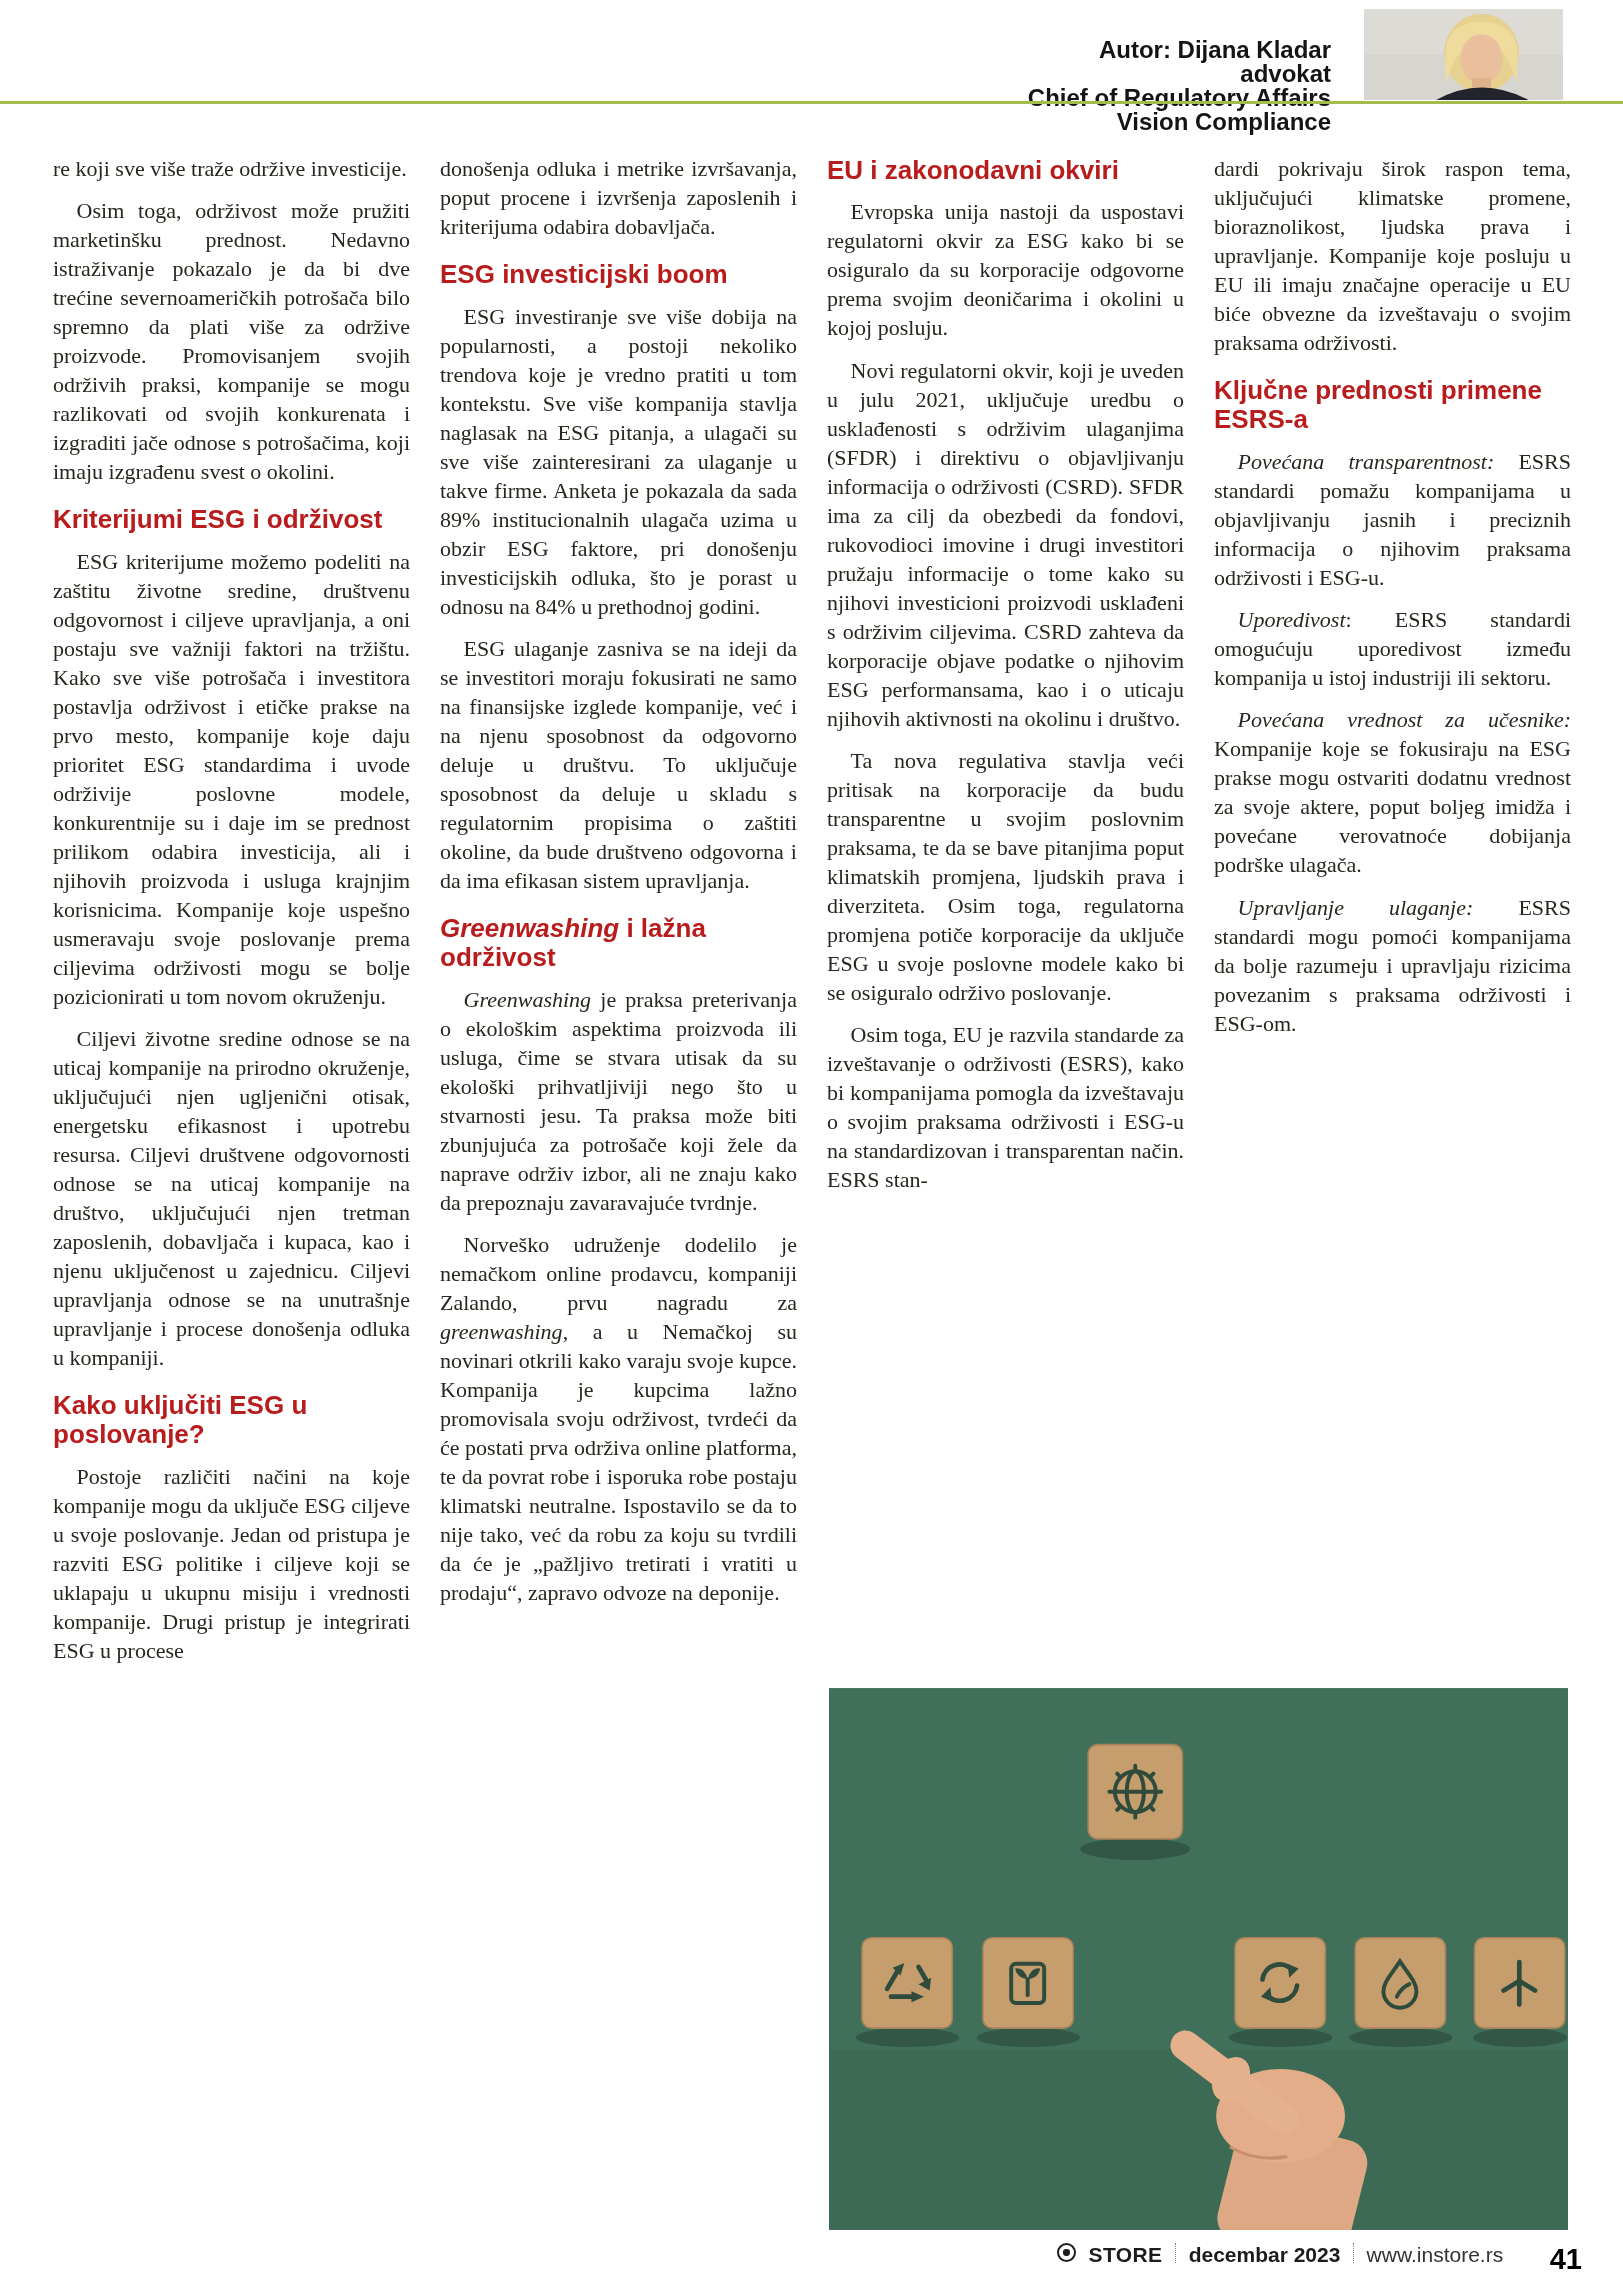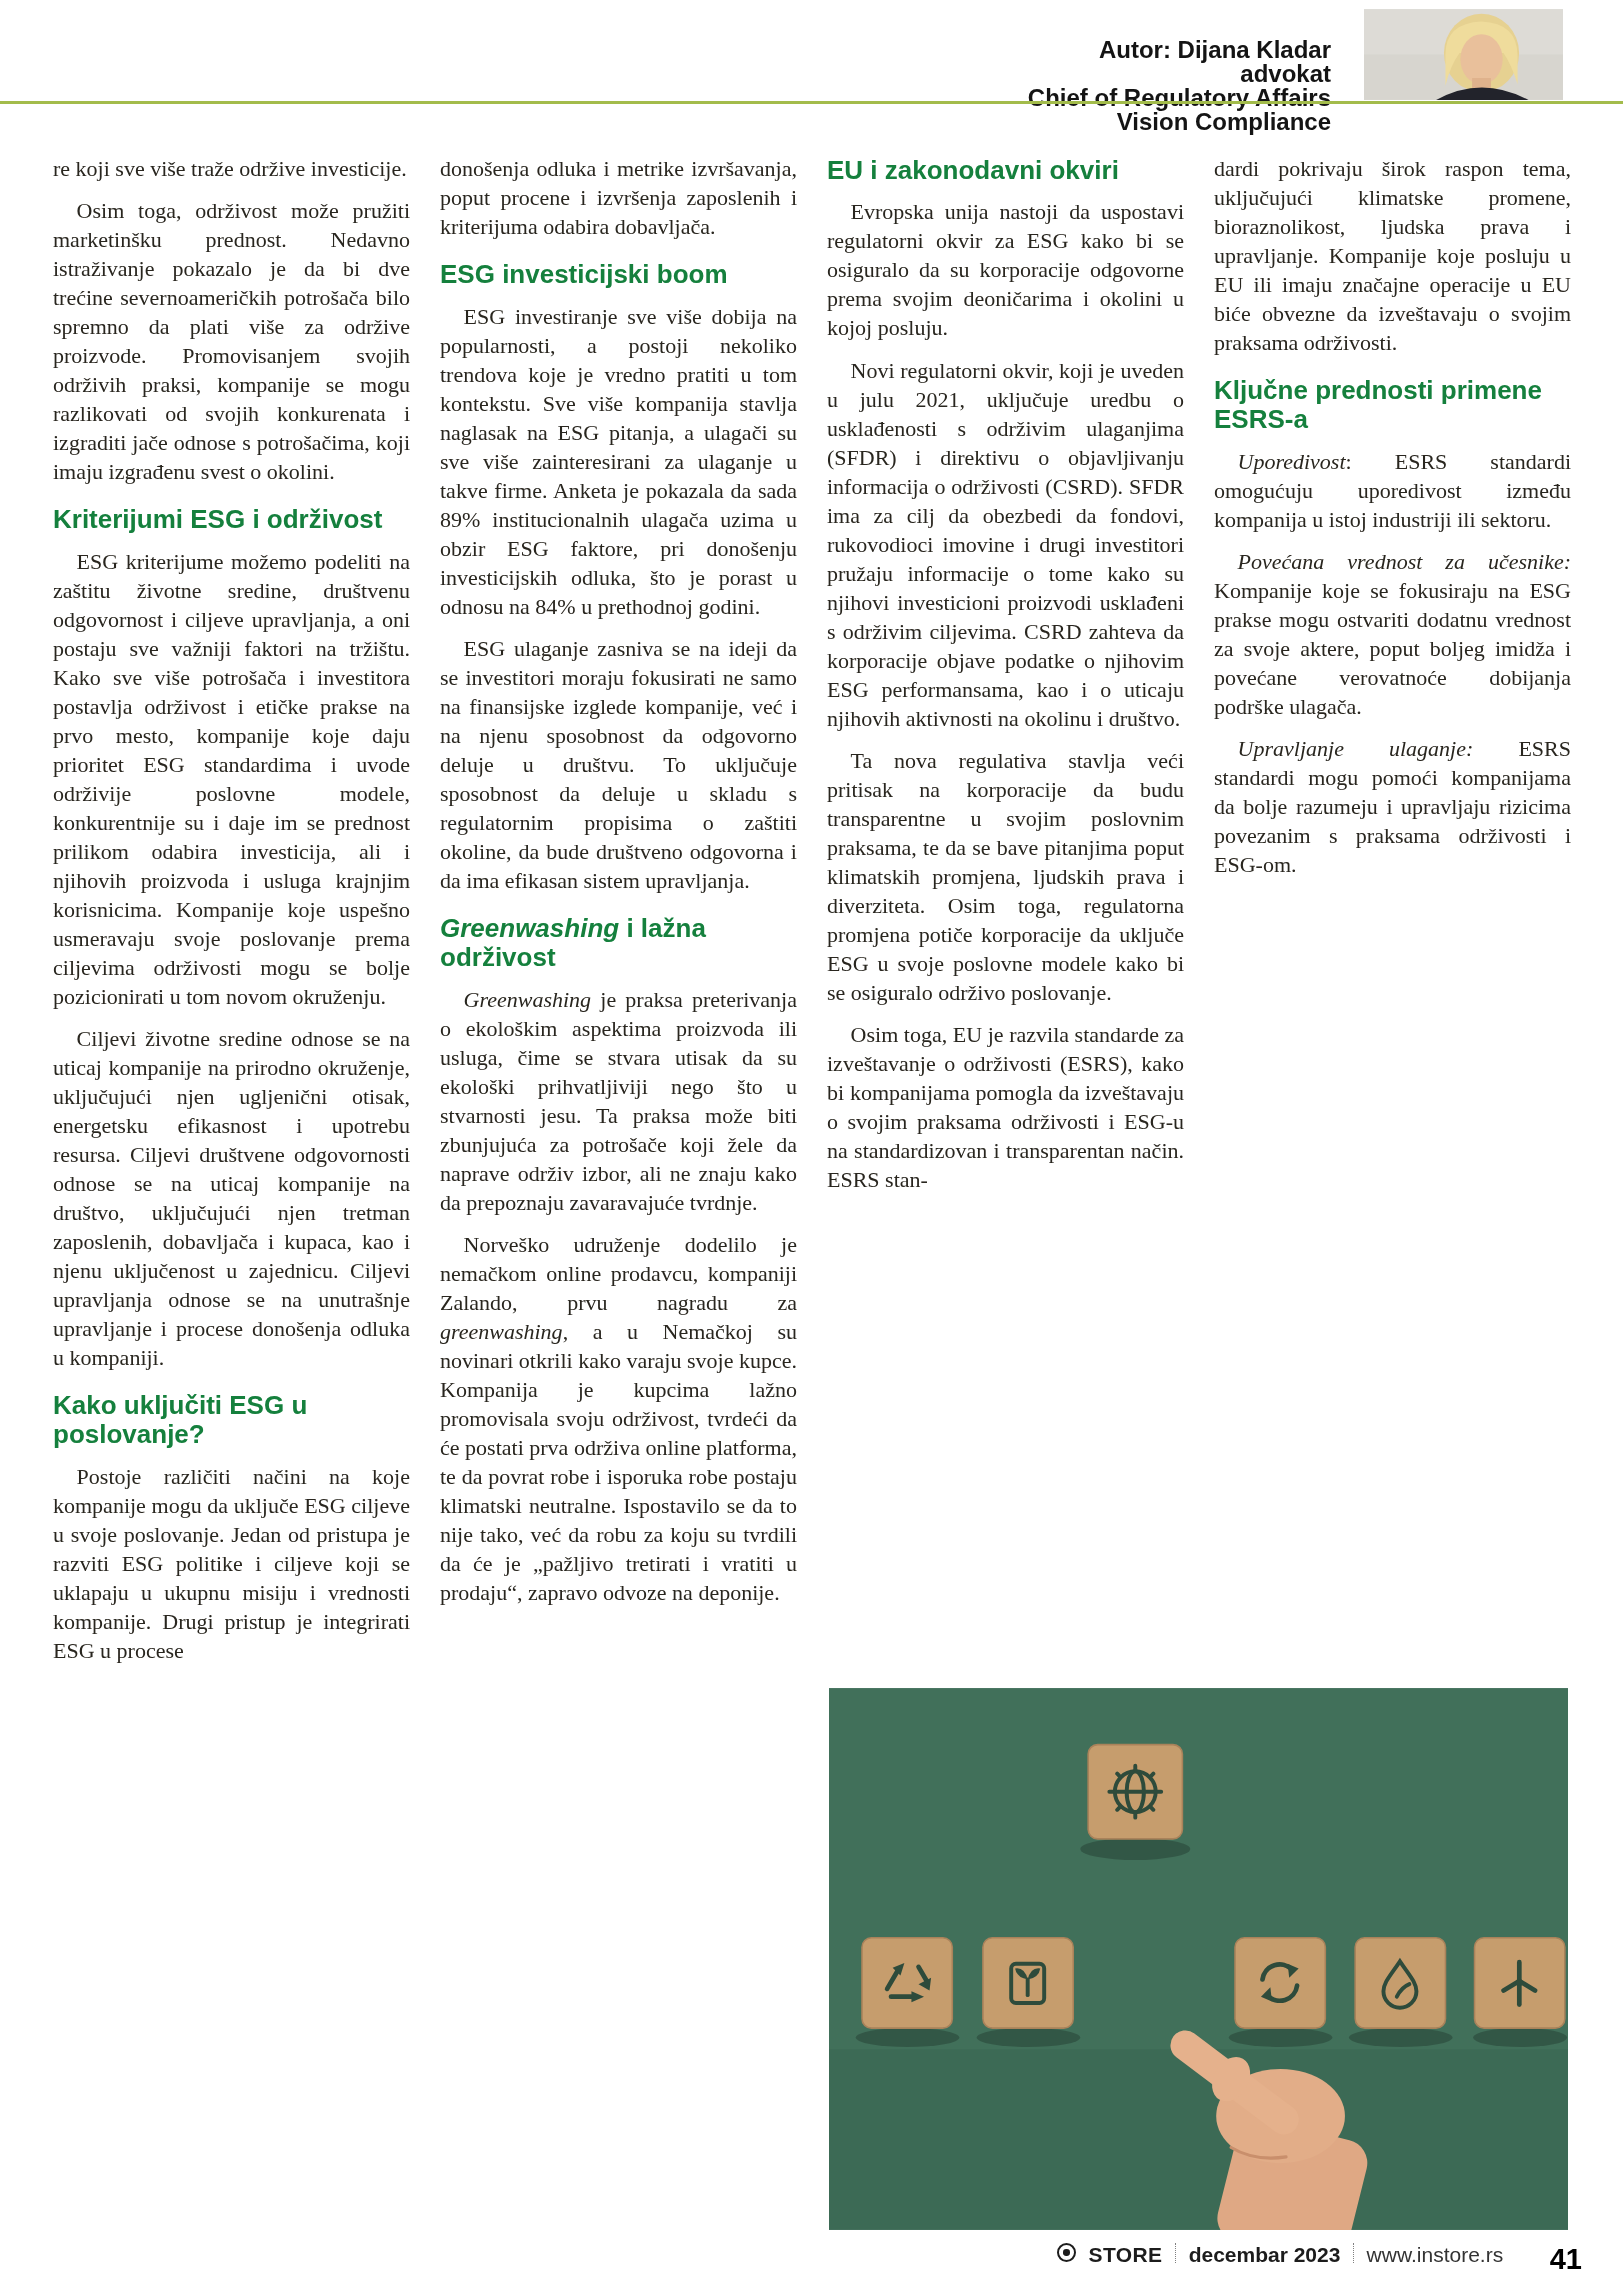--- a/index.html
+++ b/index.html
@@ -21,21 +21,21 @@
   
   .columns{position:absolute;left:53px;top:154px;width:1516px;display:flex;gap:30px;}
   .col{width:357px;flex:0 0 357px;}
   .para{
     font-size:22px;line-height:29px;text-align:justify;margin:0 0 13.4px;
     text-indent:23.6px;color:#29261f;
   }
   .para.noindent{text-indent:0;}
   .heading{
     font-family:"Liberation Sans", sans-serif;font-weight:700;
-    font-size:26px;line-height:29px;color:#15803d;margin:19px 0 12.6px;
+    font-size:26px;line-height:29px;color:#b91c1c;margin:19px 0 12.6px;
   }
   .col .heading:first-child{margin-top:1.6px;}
   .it{font-style:italic;}
 
   
   .esg-photo{position:absolute;left:829px;top:1688px;width:739px;height:542px;margin:0;}
   .esg-photo svg{display:block;}
 
   
   .footer{
@@ -104,20 +104,21 @@
       <div class="col">
         <h2 class="heading"><span>EU i zakonodavni okviri</span></h2>
         <p class="para"><span>Evropska unija nastoji da uspostavi regulatorni okvir za ESG kako bi se osiguralo da su korporacije odgovorne prema svojim deoničarima i okolini u kojoj posluju.</span></p>
         <p class="para"><span>Novi regulatorni okvir, koji je uveden u julu 2021, uključuje uredbu o usklađenosti s održivim ulaganjima (SFDR) i direktivu o objavljivanju informacija o održivosti (CSRD). SFDR ima za cilj da obezbedi da fondovi, rukovodioci imovine i drugi investitori pružaju informacije o tome kako su njihovi investicioni proizvodi usklađeni s održivim ciljevima. CSRD zahteva da korporacije objave podatke o njihovim ESG performansama, kao i o uticaju njihovih aktivnosti na okolinu i društvo.</span></p>
         <p class="para"><span>Ta nova regulativa stavlja veći pritisak na korporacije da budu transparentne u svojim poslovnim praksama, te da se bave pitanjima poput klimatskih promjena, ljudskih prava i diverziteta. Osim toga, regulatorna promjena potiče korporacije da uključe ESG u svoje poslovne modele kako bi se osiguralo održivo poslovanje.</span></p>
         <p class="para"><span>Osim toga, EU je razvila standarde za izveštavanje o održivosti (ESRS), kako bi kompanijama pomogla da izveštavaju o svojim praksama održivosti i ESG-u na standardizovan i transparentan način. ESRS stan-</span></p>
       </div>
       <div class="col">
         <p class="para noindent"><span>dardi pokrivaju širok raspon tema, uključujući klimatske promene, bioraznolikost, ljudska prava i upravljanje. Kompanije koje posluju u EU ili imaju značajne operacije u EU biće obvezne da izveštavaju o svojim praksama održivosti.</span></p>
         <h2 class="heading"><span>Ključne prednosti primene ESRS-a</span></h2>
+        <p class="para"><span class="it">Povećana transparentnost:</span><span> ESRS standardi pomažu kompanijama u objavljivanju jasnih i preciznih informacija o njihovim praksama održivosti i ESG-u.</span></p>
         <p class="para"><span class="it">Uporedivost</span><span>: ESRS standardi omogućuju uporedivost između kompanija u istoj industriji ili sektoru.</span></p>
         <p class="para"><span class="it">Povećana vrednost za učesnike:</span><span> Kompanije koje se fokusiraju na ESG prakse mogu ostvariti dodatnu vrednost za svoje aktere, poput boljeg imidža i povećane verovatnoće dobijanja podrške ulagača.</span></p>
         <p class="para"><span class="it">Upravljanje ulaganje:</span><span> ESRS standardi mogu pomoći kompanijama da bolje razumeju i upravljaju rizicima povezanim s praksama održivosti i ESG-om.</span></p>
       </div>
     </main>
 
   <figure class="esg-photo">
     <svg width="739" height="542" viewBox="0 0 941 690" xmlns="http://www.w3.org/2000/svg">
       <rect width="941" height="690" fill="#41705a"></rect>
       <rect width="941" height="690" fill="#2f5847" opacity="0.25" y="460"></rect>

